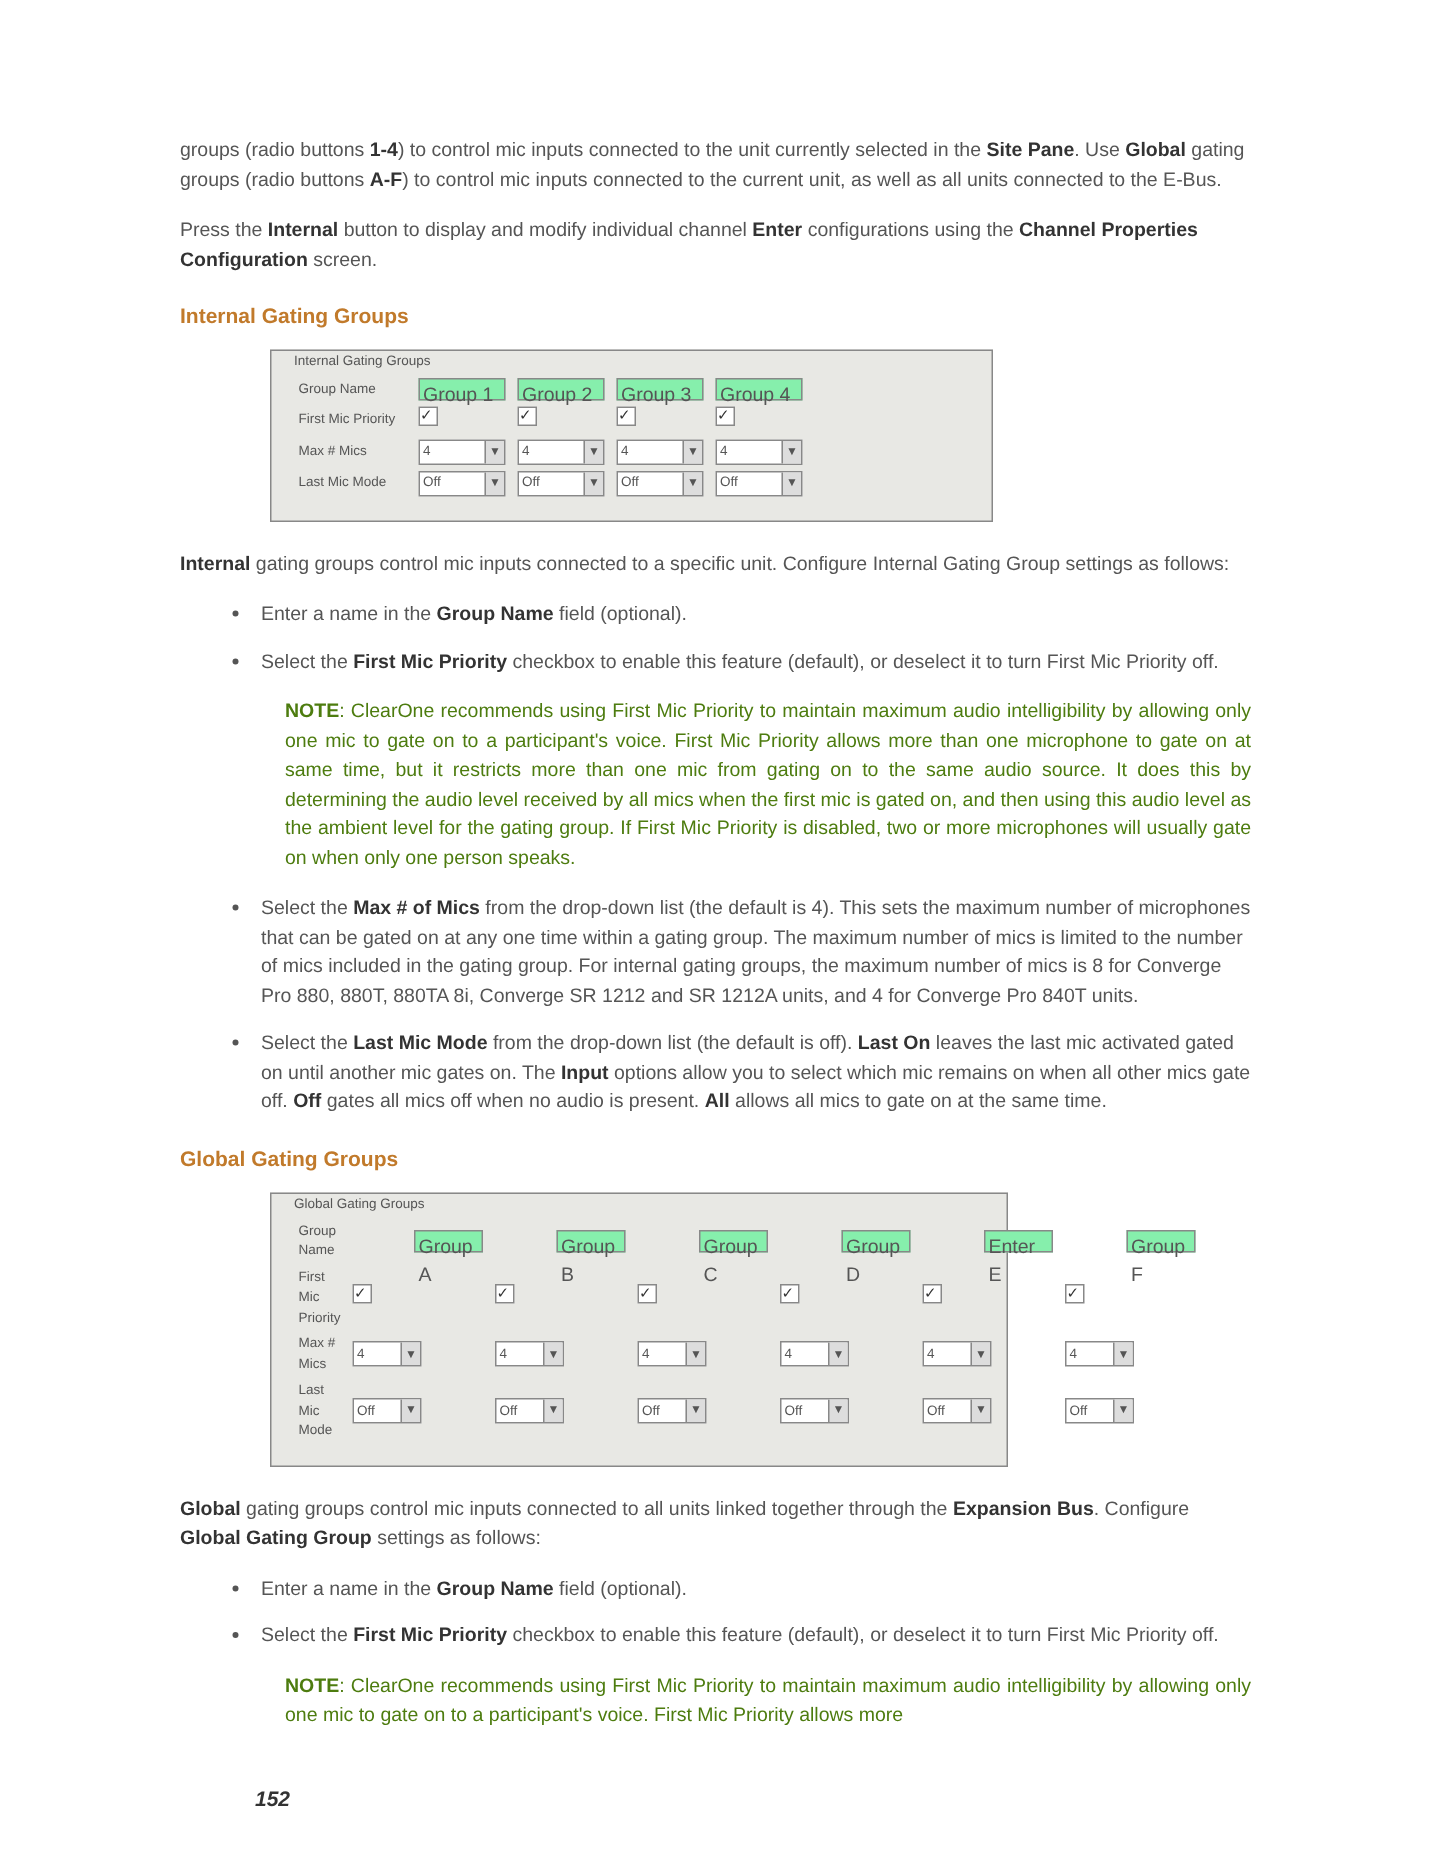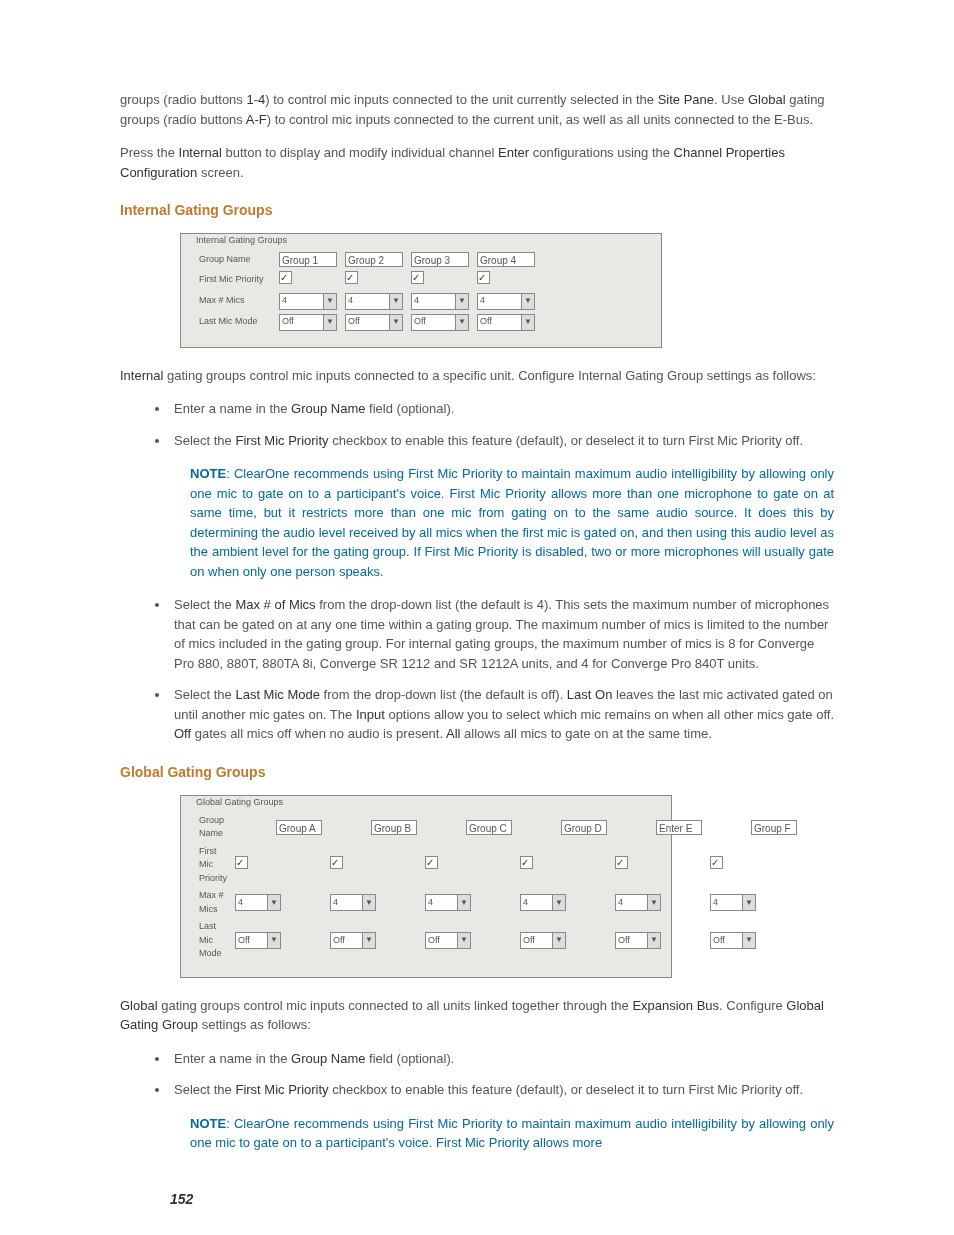--- a/index.html
+++ b/index.html
@@ -5,32 +5,32 @@
   body {
     font-family: Arial, Helvetica, sans-serif;
     font-size: 13px;
     color: #333;
     margin: 0;
     padding: 90px 120px 40px 120px;
     line-height: 1.5;
     background: #fff;
   }
   p { margin: 0 0 14px 0; color: #555; }
-  .bold { font-weight: normal; color: #333; }
+  .bold { font-weight: bold; color: #333; }
   .section-heading {
     color: #c17a2b;
     font-weight: bold;
     font-size: 14px;
     margin: 18px 0 12px 0;
   }
   ul { margin: 8px 0 14px 0; padding-left: 50px; color: #555; }
   li { margin-bottom: 12px; list-style-type: disc; padding-left: 4px; }
   .note-block {
     margin: 8px 0 14px 70px;
-    color: #0369a1;
+    color: #4d7c0f;
     text-align: justify;
   }
   .note-block .note-label { font-weight: bold; }
   .screenshot-box {
     border: 1px solid #888;
     background: #e8e8e4;
     margin: 8px 0 18px 60px;
     padding: 0;
     font-size: 9px;
     color: #444;
@@ -54,22 +54,22 @@
     padding: 2px 4px;
     vertical-align: middle;
     font-size: 9px;
     color: #555;
   }
   .lbl-col { width: 72px; text-align: left; }
   .ctl-input {
     width: 52px;
     height: 13px;
     border: 1px solid #888;
-    background: #ffffff;
-    font-size: 10px;
+    background: #86efac;
+    font-size: 13px;
     padding: 0 2px;
     display: inline-block;
     vertical-align: middle;
   }
   .ctl-input-sm { width: 40px; margin-left: 41px; }
   .ctl-chk {
     width: 11px; height: 11px;
     border: 1px solid #888;
     background: #fff;
     display: inline-block;

